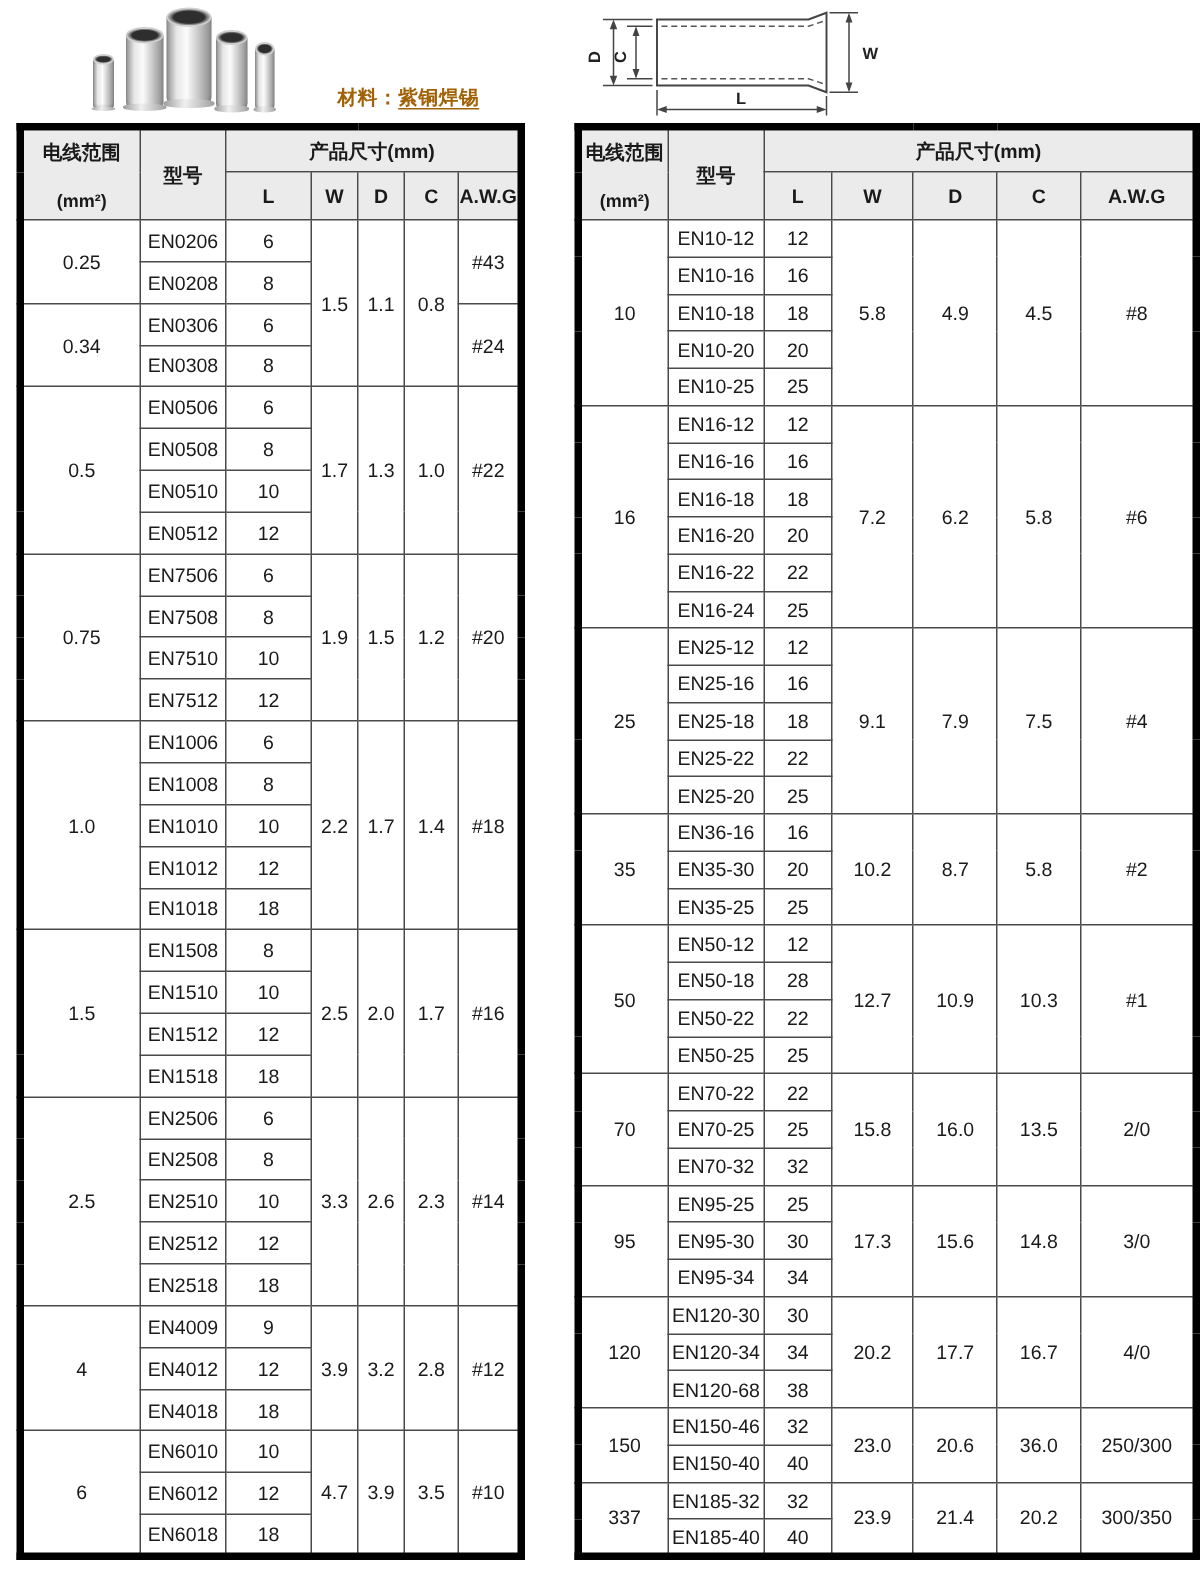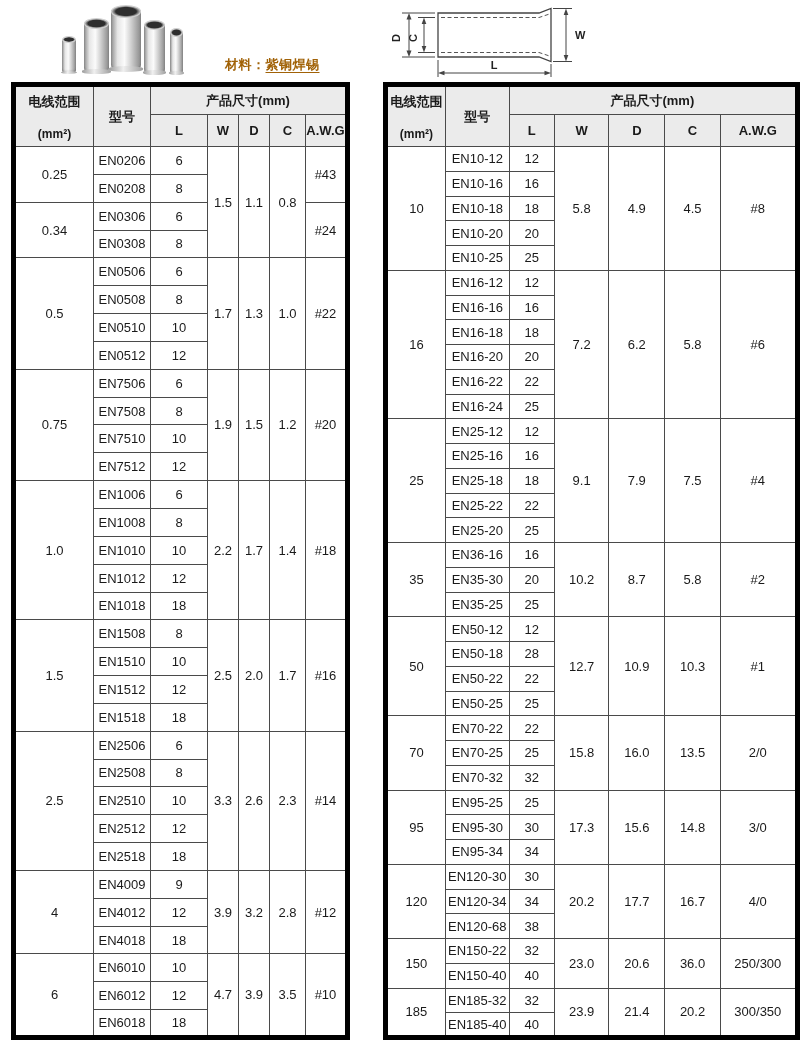--- a/index.html
+++ b/index.html
@@ -517,33 +517,33 @@
         <tr>
           <td>EN120-34</td>
           <td>34</td>
         </tr>
         <tr>
           <td>EN120-68</td>
           <td>38</td>
         </tr>
         <tr>
           <td rowspan="2">150</td>
-          <td>EN150-22</td>
+          <td>EN150-46</td>
           <td>32</td>
           <td rowspan="2">23.0</td>
           <td rowspan="2">20.6</td>
           <td rowspan="2">36.0</td>
           <td rowspan="2">250/300</td>
         </tr>
         <tr>
           <td>EN150-40</td>
           <td>40</td>
         </tr>
         <tr>
-          <td rowspan="2">185</td>
+          <td rowspan="2">337</td>
           <td>EN185-32</td>
           <td>32</td>
           <td rowspan="2">23.9</td>
           <td rowspan="2">21.4</td>
           <td rowspan="2">20.2</td>
           <td rowspan="2">300/350</td>
         </tr>
         <tr>
           <td>EN185-40</td>
           <td>40</td>

